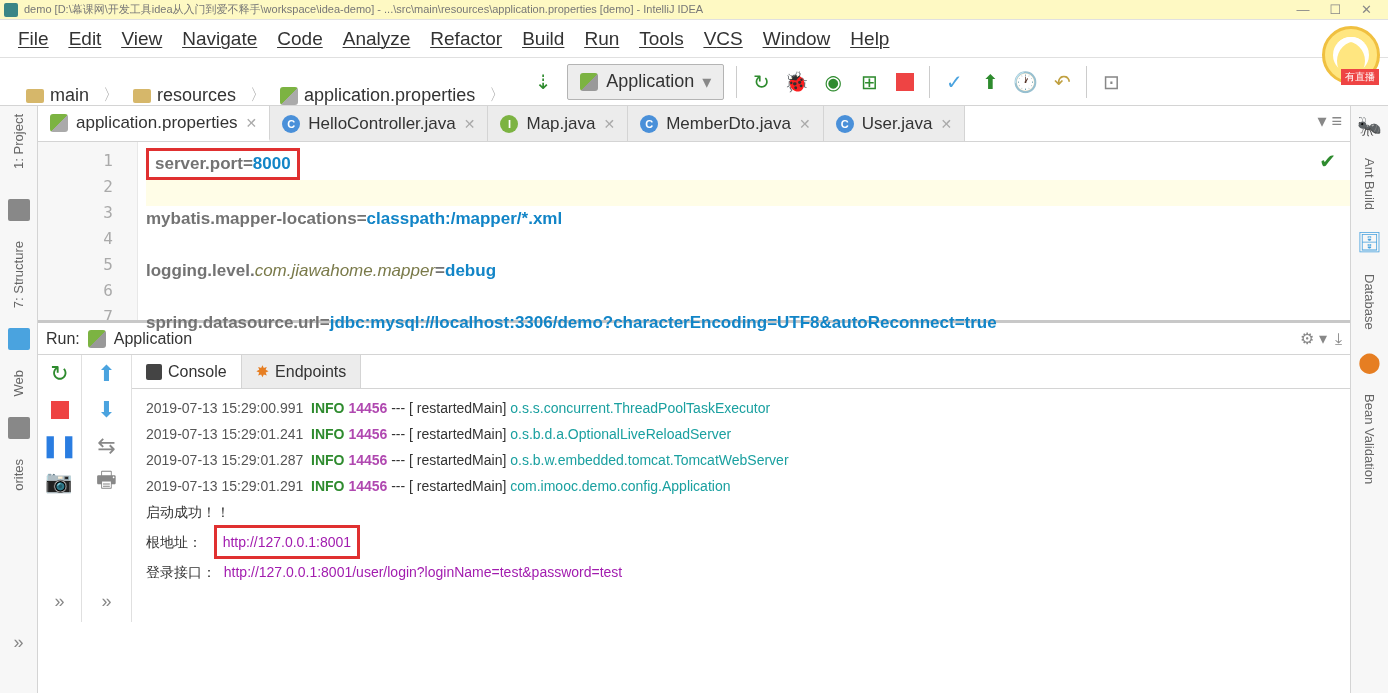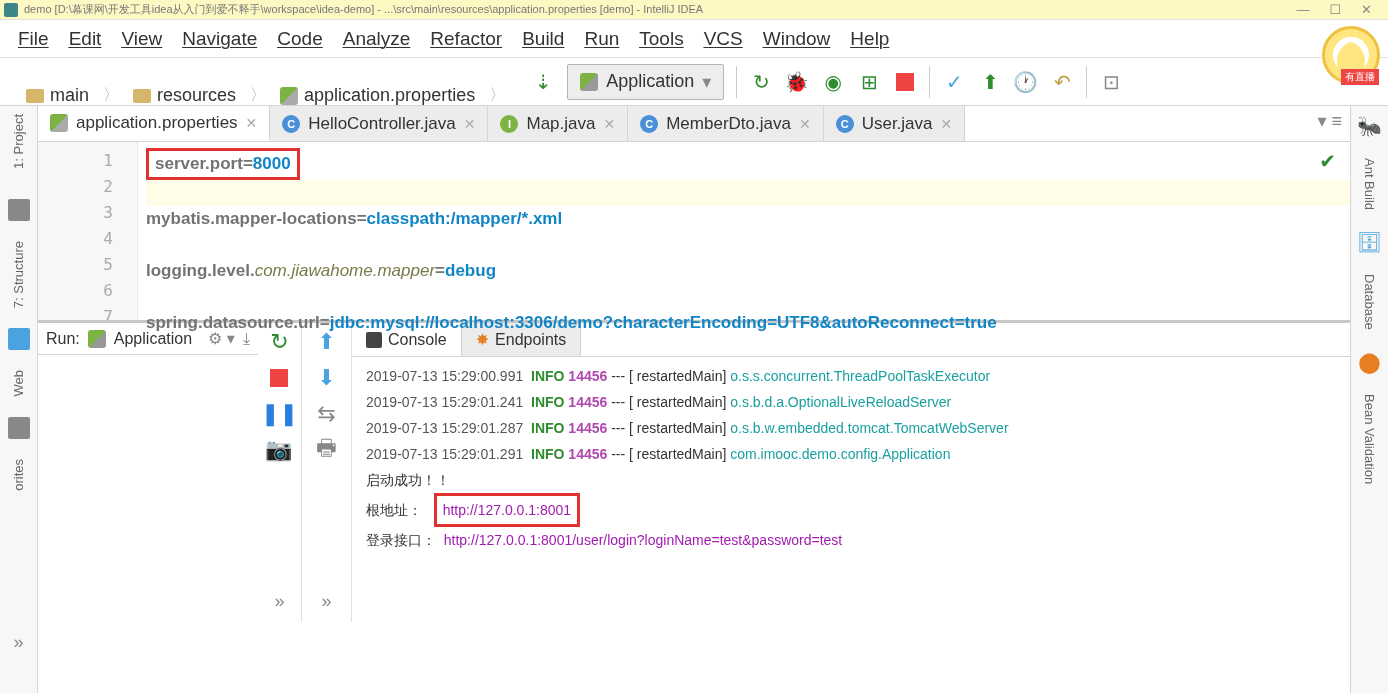--- a/index.html
+++ b/index.html
@@ -50,21 +50,21 @@
 .line-gutter { width: 100px; background: #f7f7f7; border-right: 1px solid #e8e8e8; padding-top: 6px; }
 .line-gutter div { text-align: right; padding-right: 24px; height: 26px; line-height: 26px; font-family: "Consolas", monospace; font-size: 16px; color: #aaa; }
 .code-area { flex: 1; padding: 6px 0 0 8px; font-family: "Consolas","Courier New", monospace; font-size: 17px; line-height: 26px; position: relative; background:#fff;}
 .kw { color: #737373; font-weight: bold; }
 .val { color: #1285c7; font-weight: bold; }
 .em { color: #7a7a4a; font-style: italic; }
 .highlight-box { border: 3px solid #e03030; padding: 0px 6px; display:inline-block; }
 .cursor-line { background: #fffde7; width: 100%; display: block; height: 26px; }
 .status-ok { position: absolute; right: 14px; top: 6px; color: #2e8b2e; font-size: 20px; }
 
-.run-panel { border-top: 3px solid #c8c8c8; display: flex; flex-direction: row; flex-shrink:0; height: 302px;}
+.run-panel { border-top: 3px solid #c8c8c8; display: flex; flex-direction: column; flex-shrink:0; height: 302px;}
 .run-header { height: 32px; display: flex; align-items: center; padding: 0 8px; gap: 8px; font-size: 16px; border-bottom: 1px solid #d4d4d4; }
 .run-header .spacer { flex: 1; }
 .run-header .gear { color: #888; }
 
 .run-body { display: flex; flex: 1; min-height: 0; }
 .run-side { width: 44px; background: #fff; border-right: 1px solid #e0e0e0; display: flex; flex-direction: column; align-items: center; gap: 14px; padding-top: 8px; }
 .run-side2 { width: 50px; background: #fff; border-right: 1px solid #e0e0e0; display: flex; flex-direction: column; align-items: center; gap: 14px; padding-top: 8px; }
 .sq-icon { width: 22px; height: 22px; display:flex; align-items:center; justify-content:center; font-size:22px; }
 .stop-icon { width: 18px; height: 18px; background: #e44; }
 .pause-icon { color: #2a7de1; }

